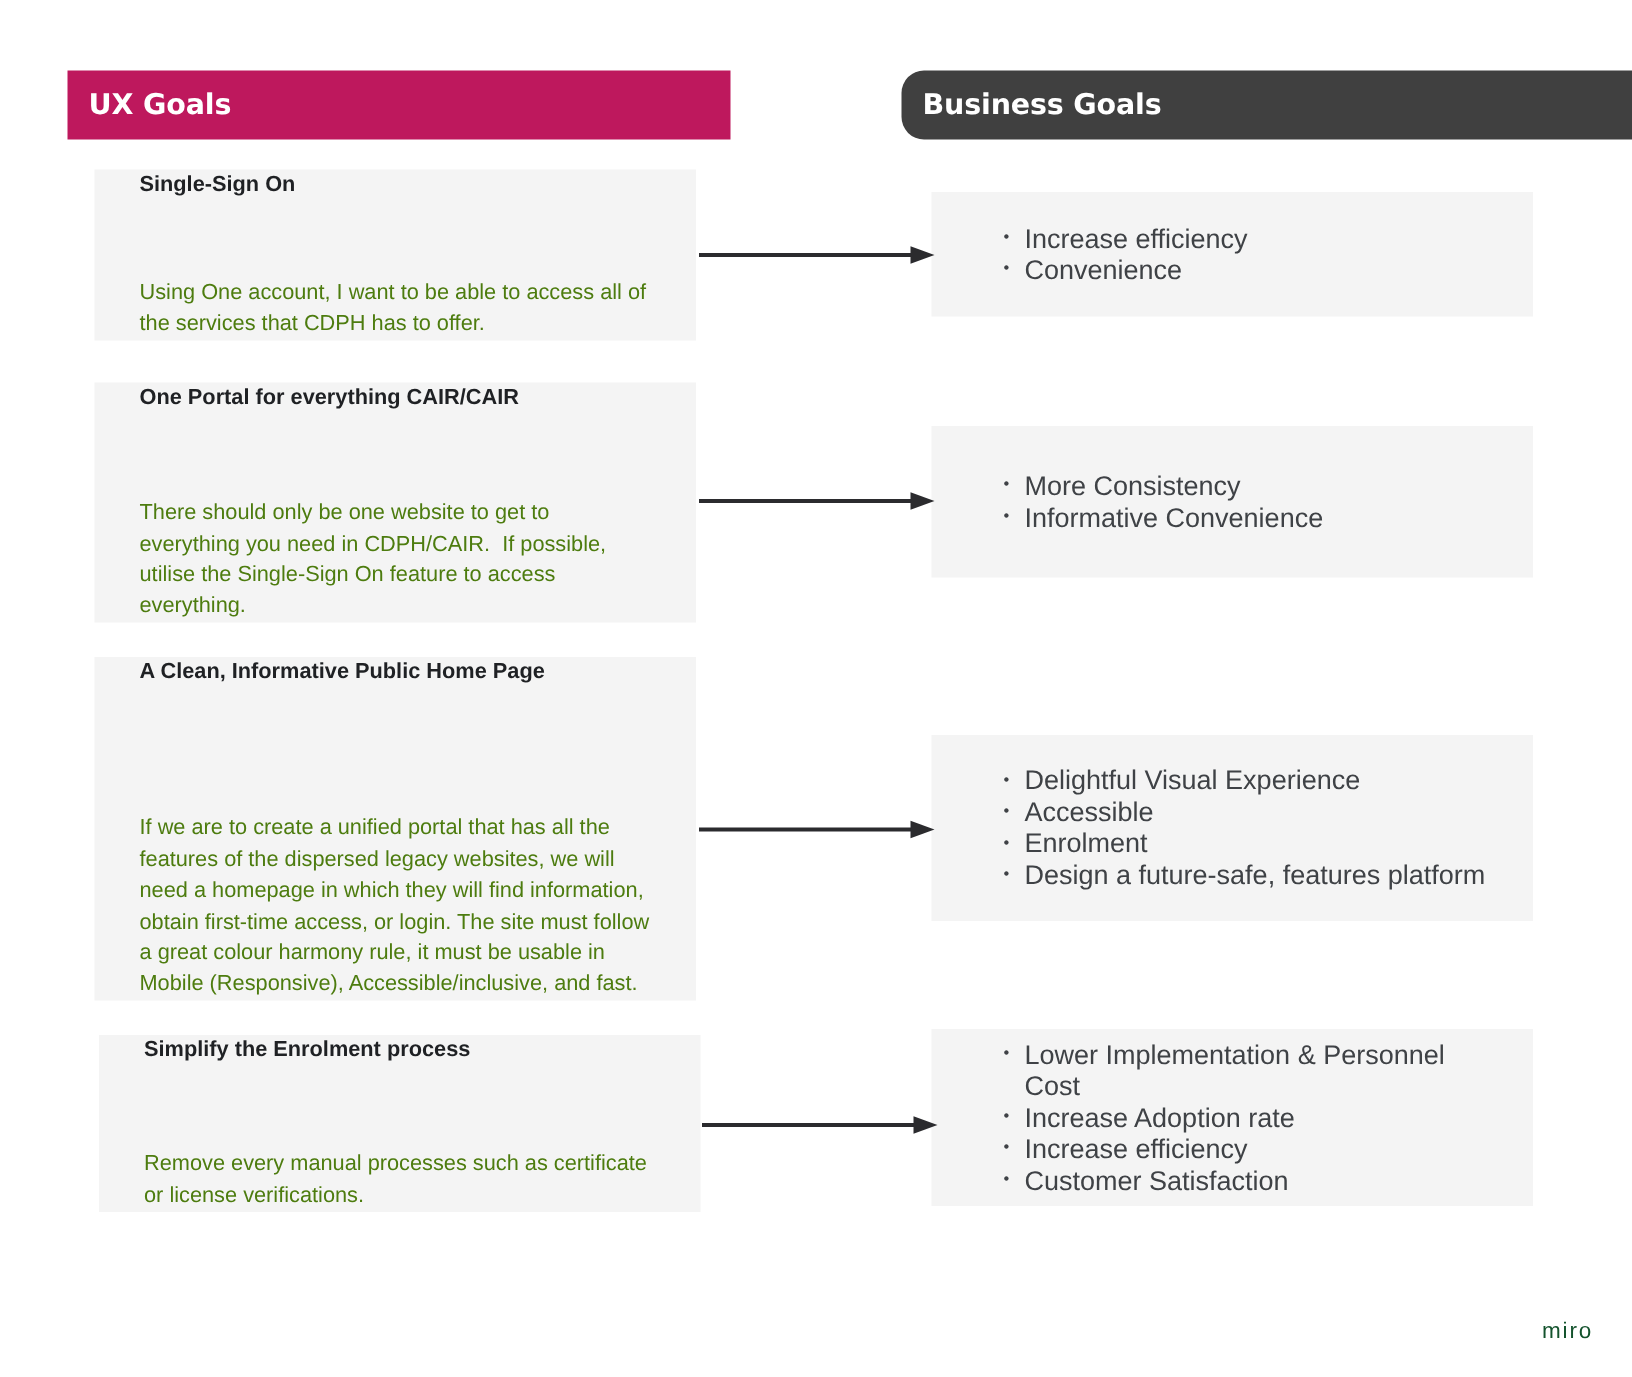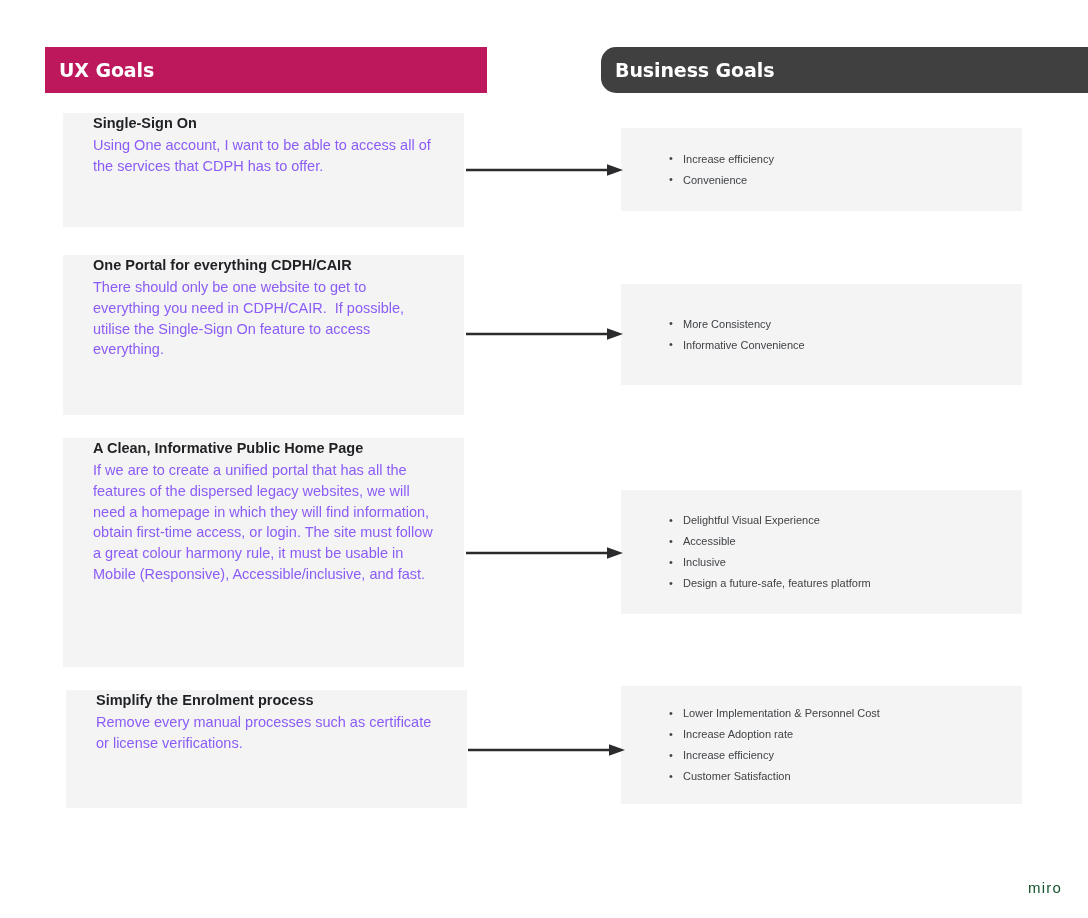--- a/index.html
+++ b/index.html
@@ -53,45 +53,45 @@
   .card {
     position: absolute;
     background: #F4F4F4;
     box-sizing: border-box;
   }
   .card-inner {
     padding: 0 30px;
     height: 100%;
     display: flex;
     flex-direction: column;
-    justify-content: flex-start;
+    justify-content: space-between;
   }
   .card-title {
     font-size: 14.5px;
     font-weight: bold;
     color: #1f2124;
     line-height: 21px;
     margin-bottom: 1px;
   }
   .card-body {
     font-size: 14.5px;
-    color: #8b5cf6;
+    color: #4d7c0f;
     line-height: 20.8px;
     white-space: pre-wrap;
   }
 
   
   .bullets {
     list-style: none;
     margin: 0;
     padding: 0;
   }
   .bullets li {
     position: relative;
-    font-size: 11px;
+    font-size: 18px;
     color: #3f4246;
     line-height: 21px;
     padding-left: 16px;
     margin: 0;
   }
   .bullets li::before {
     content: "\2022";
     position: absolute;
     left: 2px;
     top: -0.5px;
@@ -144,21 +144,21 @@
 
   <div class="card" style="left:63px; top:113px; width:401px; height:114px;">
     <div class="card-inner">
       <div class="card-title">Single-Sign On</div>
       <div class="card-body">Using One account, I want to be able to access all of the services that CDPH has to offer.</div>
     </div>
   </div>
 
   <div class="card" style="left:63px; top:255px; width:401px; height:160px;">
     <div class="card-inner">
-      <div class="card-title">One Portal for everything CDPH/CAIR</div>
+      <div class="card-title">One Portal for everything CAIR/CAIR</div>
       <div class="card-body">There should only be one website to get to everything you need in CDPH/CAIR.  If possible, utilise the Single-Sign On feature to access everything.</div>
     </div>
   </div>
 
   <div class="card" style="left:63px; top:438px; width:401px; height:229px;">
     <div class="card-inner">
       <div class="card-title">A Clean, Informative Public Home Page</div>
       <div class="card-body">If we are to create a unified portal that has all the features of the dispersed legacy websites, we will need a homepage in which they will find information, obtain first-time access, or login. The site must follow a great colour harmony rule, it must be usable in Mobile (Responsive), Accessible/inclusive, and fast.</div>
     </div>
   </div>
@@ -186,21 +186,21 @@
           <li>Informative Convenience</li>
         </ul>
     </div>
   </div>
 
   <div class="card" style="left:621px; top:490px; width:401px; height:124px;">
     <div class="bullets-inner">
       <ul class="bullets">
           <li>Delightful Visual Experience</li>
           <li>Accessible</li>
-          <li>Inclusive</li>
+          <li>Enrolment</li>
           <li>Design a future-safe, features platform</li>
         </ul>
     </div>
   </div>
 
   <div class="card" style="left:621px; top:686px; width:401px; height:118px;">
     <div class="bullets-inner">
       <ul class="bullets">
           <li>Lower Implementation &amp; Personnel Cost</li>
           <li>Increase Adoption rate</li>

